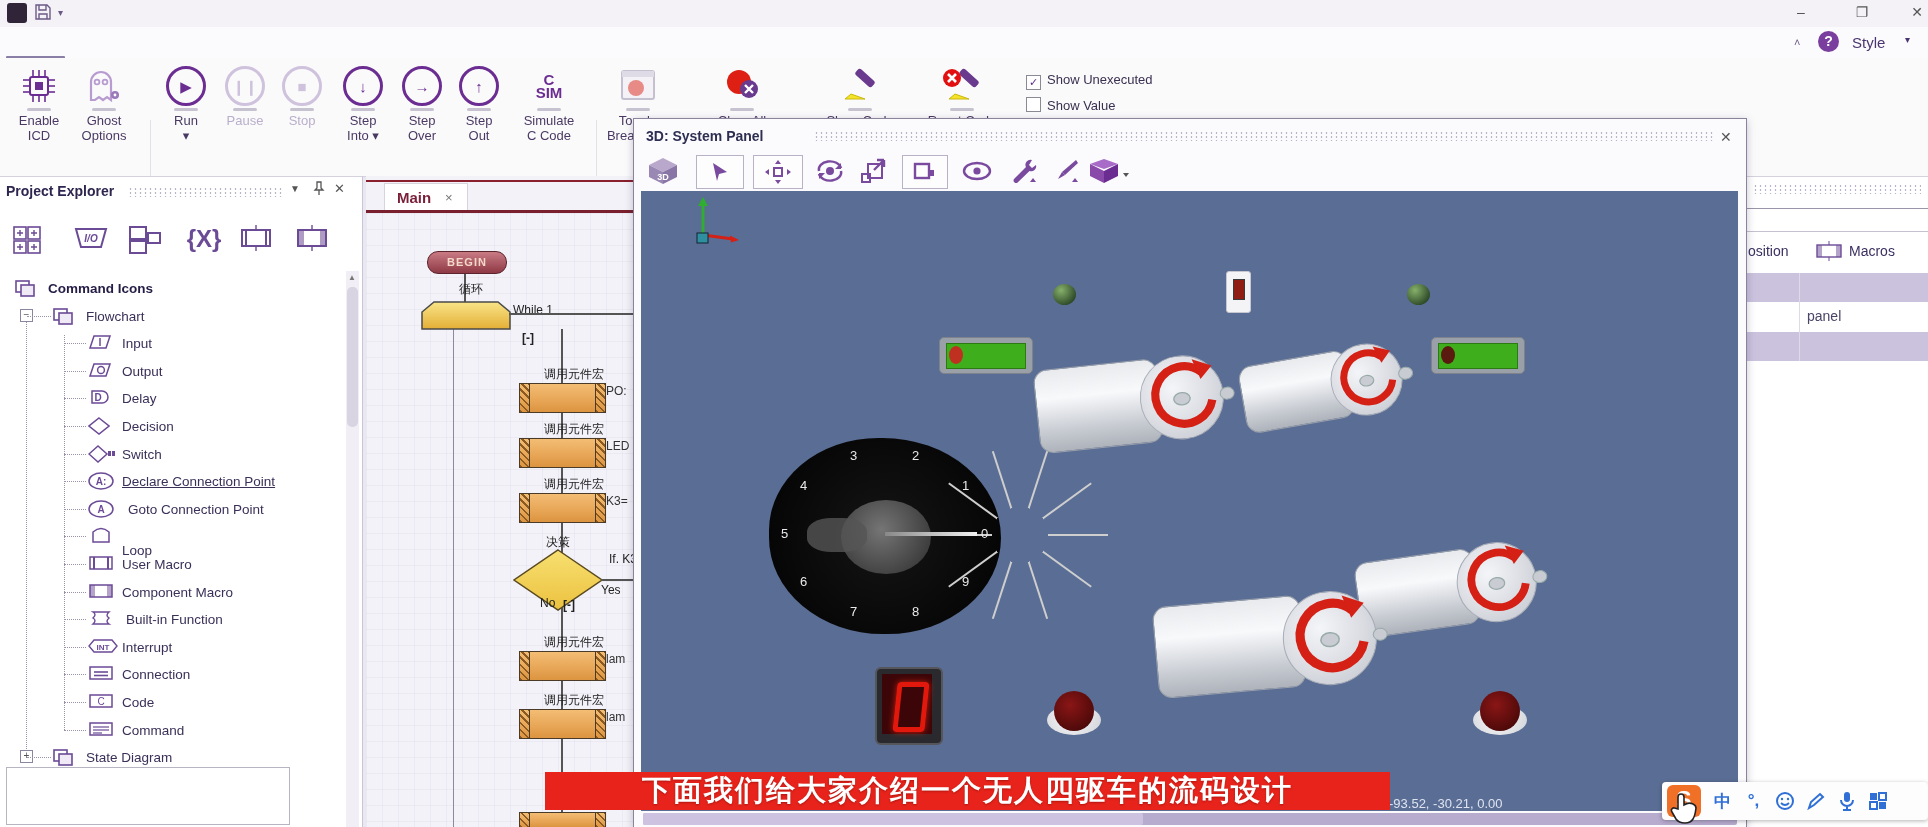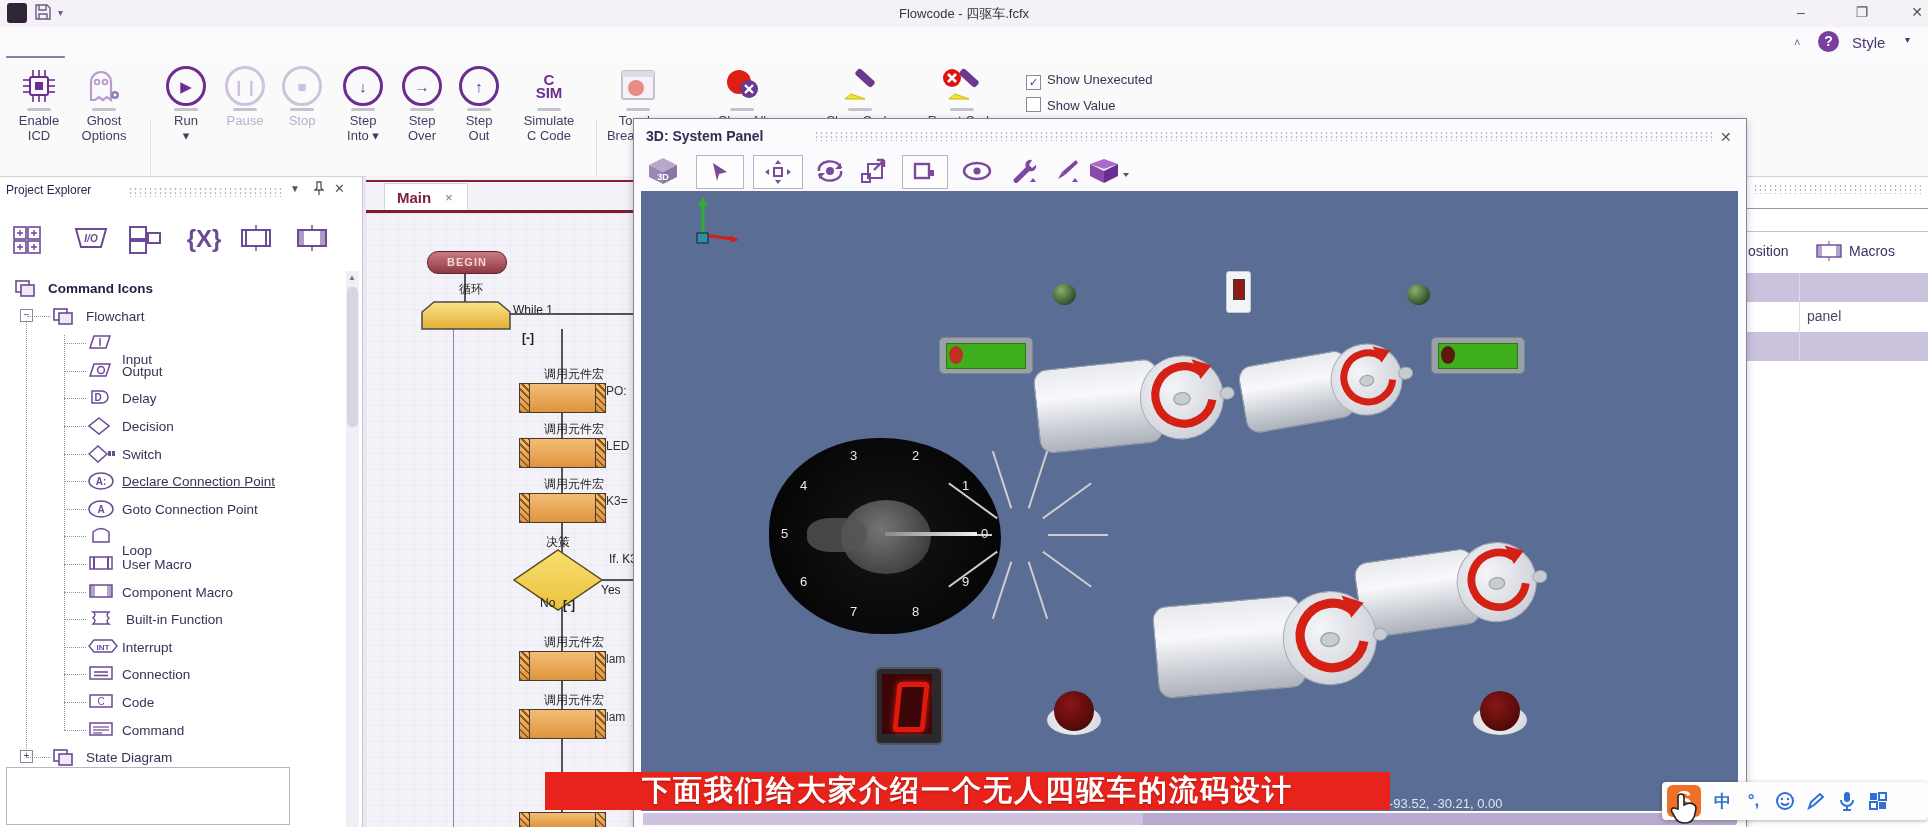--- a/index.html
+++ b/index.html
@@ -22,21 +22,21 @@
   .rbtn.dis .circ{border-color:#cfc2dd;color:#cfc2dd;}
   .rbtn.dis{color:#b9aecb;}
   .ubar{display:block;margin:2px auto 2px;width:24px;height:3px;background:#c6c2cf;border-radius:2px;}
   .gsep{top:62px;width:1px;height:104px;background:#e3e0ea;}
   .glabel{top:153px;font-size:13px;color:#6a6478;text-align:center;}
   .chk{font-size:13px;color:#3a3050;}
   .box{display:inline-block;width:13px;height:13px;border:1px solid #8a8a94;background:#fff;
     vertical-align:-2px;margin-right:6px;text-align:center;line-height:12px;font-size:11px;color:#5a2d86;}
   
   #pe{left:0;top:176px;width:362px;height:651px;background:#fff;border-right:1px solid #c9c5d4;border-top:1px solid #d5d1dd;}
-  #pe-header{left:6px;top:6px;font-size:12px;color:#2f2650;font-weight:normal;}
+  #pe-header{left:6px;top:6px;font-size:14px;color:#2f2650;font-weight:bold;}
   .dots{background-image:radial-gradient(#b9b4c6 1px,transparent 1.2px);background-size:5px 4px;}
   .petool{top:48px;width:44px;height:38px;color:#6b4a96;text-align:center;}
   .tree-label{font-size:13.5px;color:#3a3058;white-space:nowrap;}
   .dotline{border-left:1px dotted #9a93a8;width:0;}
   .dothor{border-top:1px dotted #9a93a8;height:0;}
   .expander{width:11px;height:11px;border:1px solid #8a86a0;background:#fff;font-size:10px;line-height:9px;
     text-align:center;color:#555;}
   #pe-scroll{left:346px;top:94px;width:13px;height:656px;background:#f1eff5;}
   #pe-thumb{left:1px;top:16px;width:11px;height:140px;background:#d8d4e2;border-radius:5px;}
   
@@ -80,21 +80,20 @@
 <body>
 
 <div id="titlebar" class="ab">
   <div class="ab" style="left:7px;top:3px;width:20px;height:20px;background:#2f2438;border-radius:3px;"></div>
   <div class="ab" style="left:34px;top:3px;">
     <svg width="18" height="18" viewBox="0 0 18 18">
         <path d="M2 2 h11 l3 3 v11 h-14 z M5 2 v5 h7 v-5 M5 11 h8 v5 h-8 z" fill="none" stroke="#6b5a86" stroke-width="1.4"></path>
       </svg>
   </div>
   <div class="ab" style="left:58px;top:7px;font-size:10px;color:#6b5a86;">▾</div>
-  <div id="title" class="ab">Flowcode - 四驱车.fcfx</div>
   <div class="ab winbtn" style="left:1786px;">–</div>
   <div class="ab winbtn" style="left:1847px;">❐</div>
   <div class="ab winbtn" style="left:1902px;">✕</div>
 </div>
 
 <div id="menubar" class="ab">
     <div class="ab menu-item menu-file" style="left:6px;">File</div>
     <div class="ab menu-item" style="left:88px;">Edit</div>
     <div class="ab menu-item" style="left:163px;">View</div>
     <div class="ab menu-item" style="left:245px;">Command Icons</div>
@@ -273,21 +272,21 @@
         </svg>
       </div>
       <div class="ab tree-label" style="left:86px;top:131.6px;">Flowchart</div>
       <div class="ab dothor" style="left:64px;top:166.2px;width:22px;"></div>
       <div class="ab" style="left:88px;top:157.2px;">
         <svg width="26" height="16" viewBox="0 0 26 16">
           <path d="M6 2 h16 l-4 12 h-16 z" fill="#fff" stroke="#6b4a96" stroke-width="1.5"></path>
           <line x1="12" y1="4" x2="12" y2="12" stroke="#6b4a96" stroke-width="1.5"></line>
         </svg>
       </div>
-      <div class="ab tree-label" style="left:122px;top:159.2px;margin-top:16px;">Input</div>
+      <div class="ab tree-label" style="left:122px;top:159.2px;">Input</div>
       <div class="ab dothor" style="left:64px;top:193.8px;width:22px;"></div>
       <div class="ab" style="left:88px;top:184.8px;">
         <svg width="26" height="16" viewBox="0 0 26 16">
           <path d="M6 2 h16 l-4 12 h-16 z" fill="#fff" stroke="#6b4a96" stroke-width="1.5"></path>
           <ellipse cx="13" cy="8" rx="3.4" ry="3.6" fill="none" stroke="#6b4a96" stroke-width="1.5"></ellipse>
         </svg>
       </div>
       <div class="ab tree-label" style="left:122px;top:186.8px;">Output</div>
       <div class="ab dothor" style="left:64px;top:221.4px;width:22px;"></div>
       <div class="ab" style="left:88px;top:212.4px;">
@@ -321,21 +320,21 @@
         </svg>
       </div>
       <div class="ab tree-label" style="left:122px;top:297.20000000000005px;text-decoration:underline;">Declare Connection Point</div>
       <div class="ab dothor" style="left:64px;top:331.8px;width:22px;"></div>
       <div class="ab" style="left:88px;top:322.8px;">
         <svg width="26" height="18" viewBox="0 0 26 18">
           <ellipse cx="13" cy="9" rx="12" ry="8" fill="#fff" stroke="#6b4a96" stroke-width="1.5"></ellipse>
           <text x="13" y="13" text-anchor="middle" font-size="10" fill="#6b4a96" font-weight="bold">A</text>
         </svg>
       </div>
-      <div class="ab tree-label" style="left:122px;top:324.8px;">Goto Connection Point</div>
+      <div class="ab tree-label" style="left:128px;top:324.8px;">Goto Connection Point</div>
       <div class="ab dothor" style="left:64px;top:359.4px;width:22px;"></div>
       <div class="ab" style="left:88px;top:350.4px;">
         <svg width="26" height="18" viewBox="0 0 26 18">
           <path d="M5 5 q8 -7 16 0 v10 h-16 z" fill="#fff" stroke="#6b4a96" stroke-width="1.5"></path>
         </svg>
       </div>
       <div class="ab tree-label" style="left:122px;top:366px;">Loop</div>
       <div class="ab dothor" style="left:64px;top:387px;width:22px;"></div>
       <div class="ab" style="left:88px;top:378px;">
         <svg width="26" height="16" viewBox="0 0 26 16">

